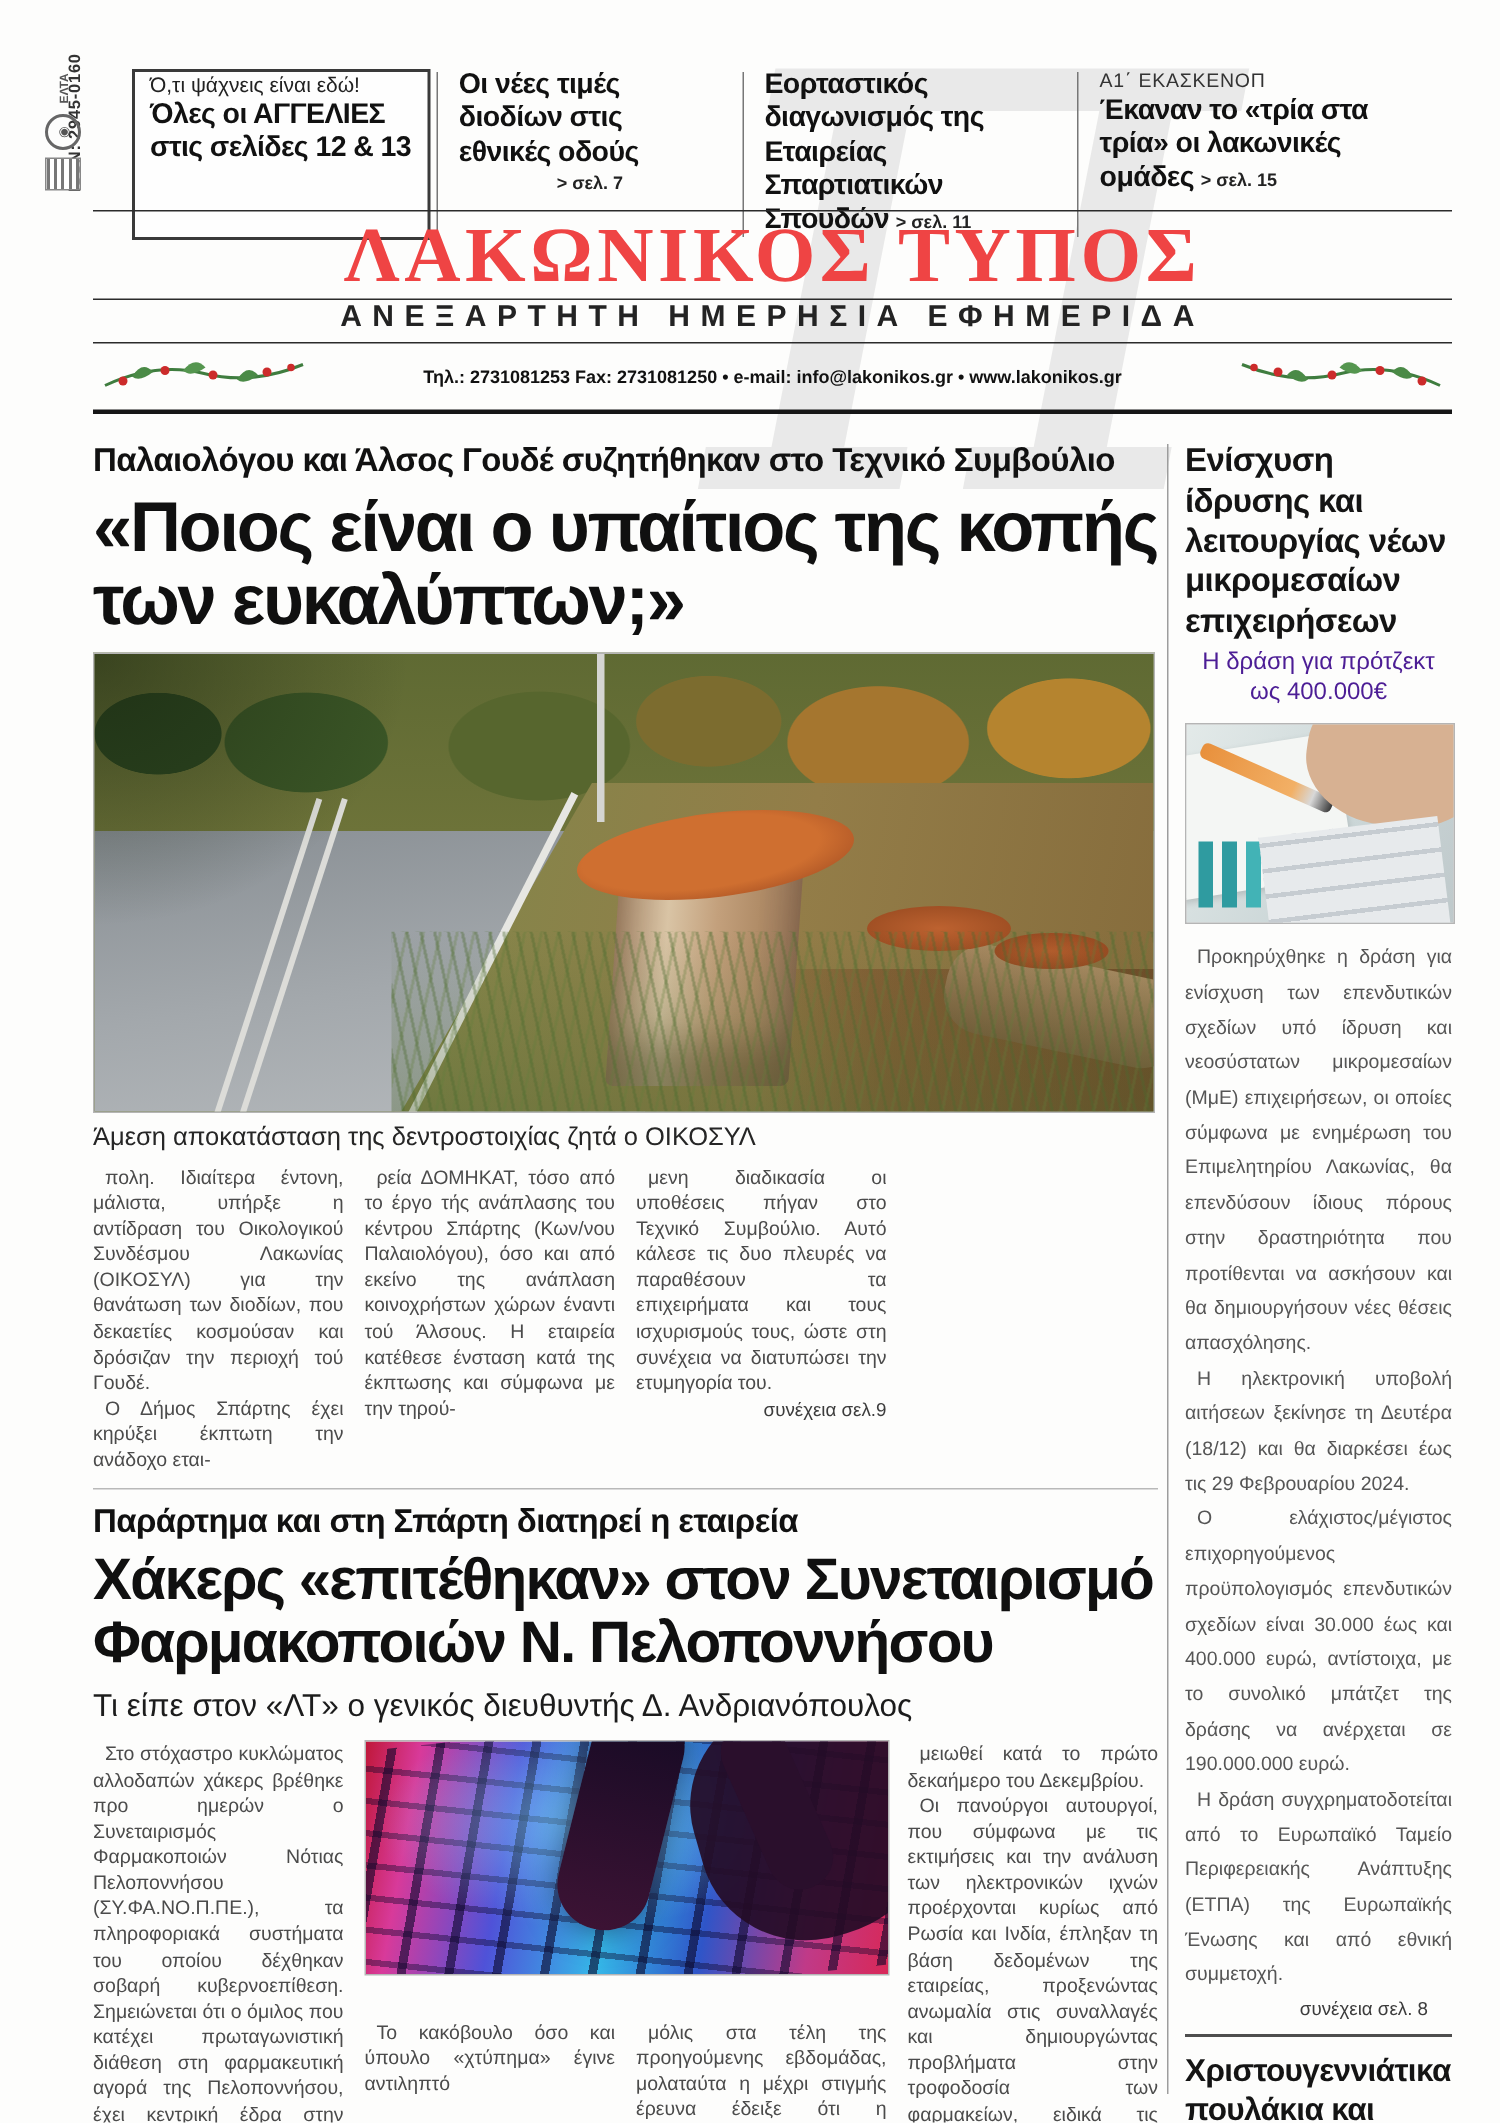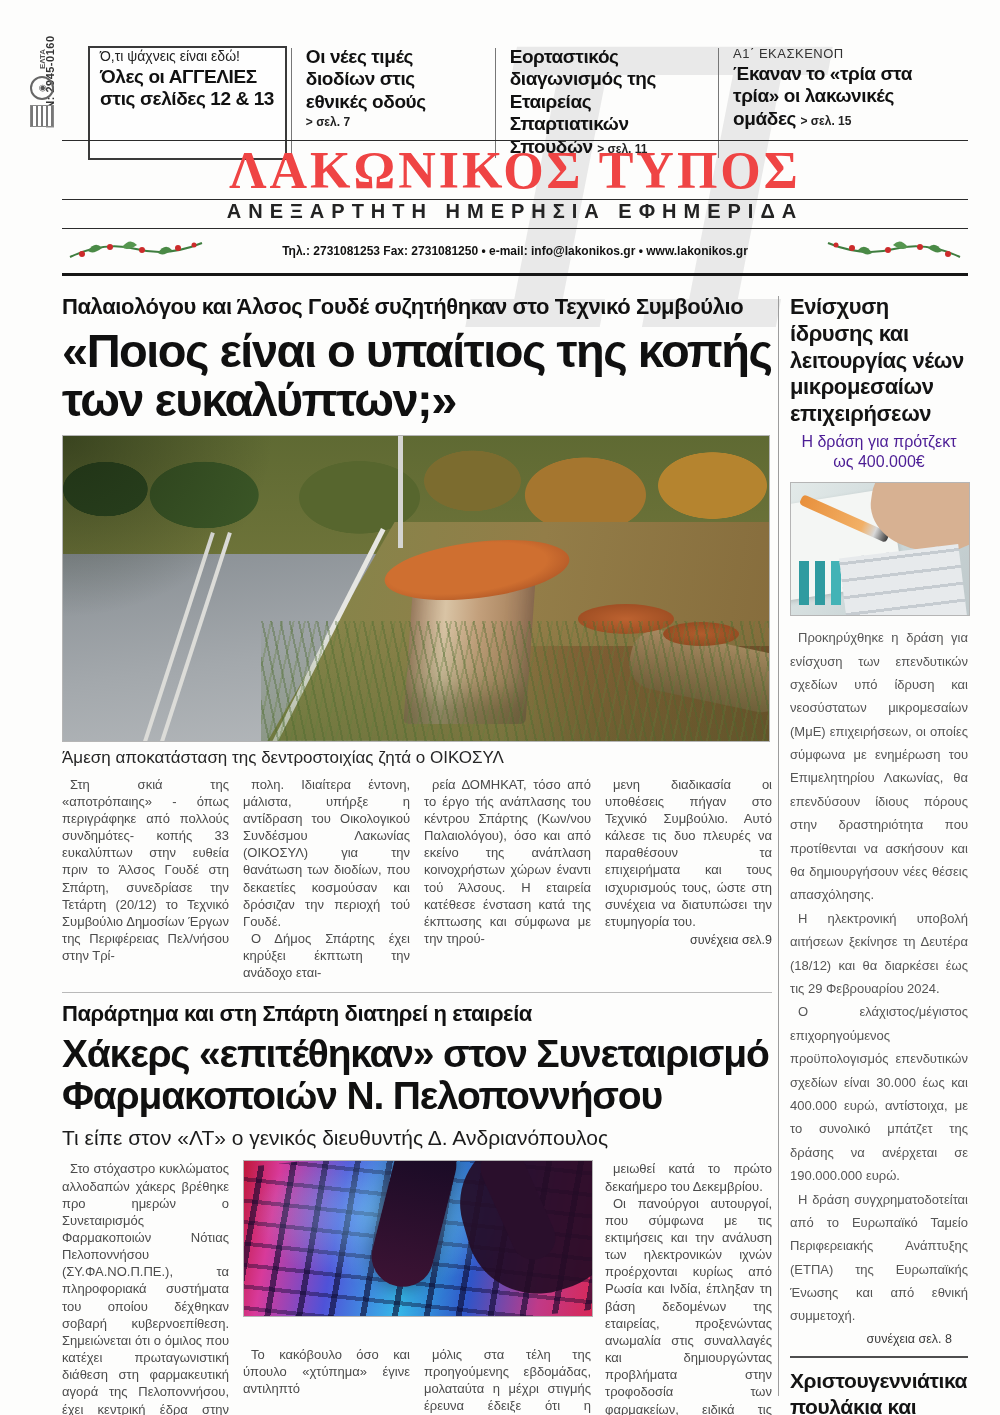--- a/index.html
+++ b/index.html
@@ -15,21 +15,21 @@
   .stamp.bars{background:repeating-linear-gradient(0deg,#777 0 2px,#fff 2px 5px);width:20px;height:22px;border:1px solid #888;}
   .issn{position:absolute;left:44px;top:128px;transform:rotate(-90deg);transform-origin:left top;font-size:11px;font-weight:bold;color:#333;white-space:nowrap;letter-spacing:.5px;}
 
   
   .teasers{position:absolute;left:88px;top:46px;width:880px;display:flex;align-items:stretch;z-index:1;}
   .teaser{padding:0 10px 2px 10px;}
   .teaser .pre{font-size:14px;color:#222;margin-bottom:2px;}
   .teaser .big{font-size:19px;font-weight:bold;letter-spacing:-.4px;line-height:1.18;color:#111;}
   .teaser .kick{font-size:13px;color:#333;letter-spacing:.5px;margin-bottom:2px;}
   .teaser .pageref{font-size:12px;font-weight:bold;color:#222;}
-  .teaser .pr-right{text-align:left;margin-top:2px;}
+  .teaser .pr-right{text-align:center;margin-top:2px;}
   .teaser.boxed{border:2px solid #3a3a3a;background:rgba(255,255,255,.6);width:196px;}
   .vsep{width:1px;background:#777;margin:2px 4px;}
   .t2{width:196px;} .t3{width:218px;} .t4{width:252px;}
 
   
   .masthead{position:absolute;left:62px;top:140px;width:906px;z-index:1;text-align:center;}
   .rule{border:0;border-top:1px solid #2b2b2b;margin:0;}
   .rule.thick{border-top:3px solid #161616;}
   .mast-title{font-family:"Liberation Serif",serif;font-weight:bold;font-size:52px;letter-spacing:3px;line-height:1.0;margin:4px 0 2px 0;color:#ef4444;white-space:nowrap;}
   .mast-sub{font-size:20px;letter-spacing:7px;color:#232323;margin:0 0 5px 0;font-weight:bold;}
@@ -209,23 +209,20 @@
         <div class="p1-stump2"></div>
         <div class="p1-stump3"></div>
         <div class="p1-trunk"></div>
         <div class="p1-cut"></div>
         <div class="p1-grass"></div>
         <div class="p1-shade"></div>
       </div>
       <div class="caption">Άμεση αποκατάσταση της δεντροστοιχίας ζητά ο ΟΙΚΟΣΥΛ</div>
       <div class="bodycols">
         <div>
-          <p>Στη σκιά της «αποτρόπαιης» - όπως περιγράφηκε από πολλούς συνδημότες- κοπής 33 ευκαλύπτων στην ευθεία πριν το Άλσος Γουδέ στη Σπάρτη, συνεδρίασε την Τετάρτη (20/12) το Τεχνικό Συμβούλιο Δημοσίων Έργων της Περιφέρειας Πελ/νήσου στην Τρί-</p>
-        </div>
-        <div>
           <p>πολη. Ιδιαίτερα έντονη, μάλιστα, υπήρξε η αντίδραση του Οικολογικού Συνδέσμου Λακωνίας (ΟΙΚΟΣΥΛ) για την θανάτωση των διοδίων, που δεκαετίες κοσμούσαν και δρόσιζαν την περιοχή τού Γουδέ.</p>
           <p>Ο Δήμος Σπάρτης έχει κηρύξει έκπτωτη την ανάδοχο εται-</p>
         </div>
         <div>
           <p>ρεία ΔΟΜΗΚΑΤ, τόσο από το έργο τής ανάπλασης του κέντρου Σπάρτης (Κων/νου Παλαιολόγου), όσο και από εκείνο της ανάπλαση κοινοχρήστων χώρων έναντι τού Άλσους. Η εταιρεία κατέθεσε ένσταση κατά της έκπτωσης και σύμφωνα με την τηρού-</p>
         </div>
         <div>
           <p>μενη διαδικασία οι υποθέσεις πήγαν στο Τεχνικό Συμβούλιο. Αυτό κάλεσε τις δυο πλευρές να παραθέσουν τα επιχειρήματα και τους ισχυρισμούς τους, ώστε στη συνέχεια να διατυπώσει την ετυμηγορία του.</p>
           <div class="cont">συνέχεια σελ.9</div>
         </div>

